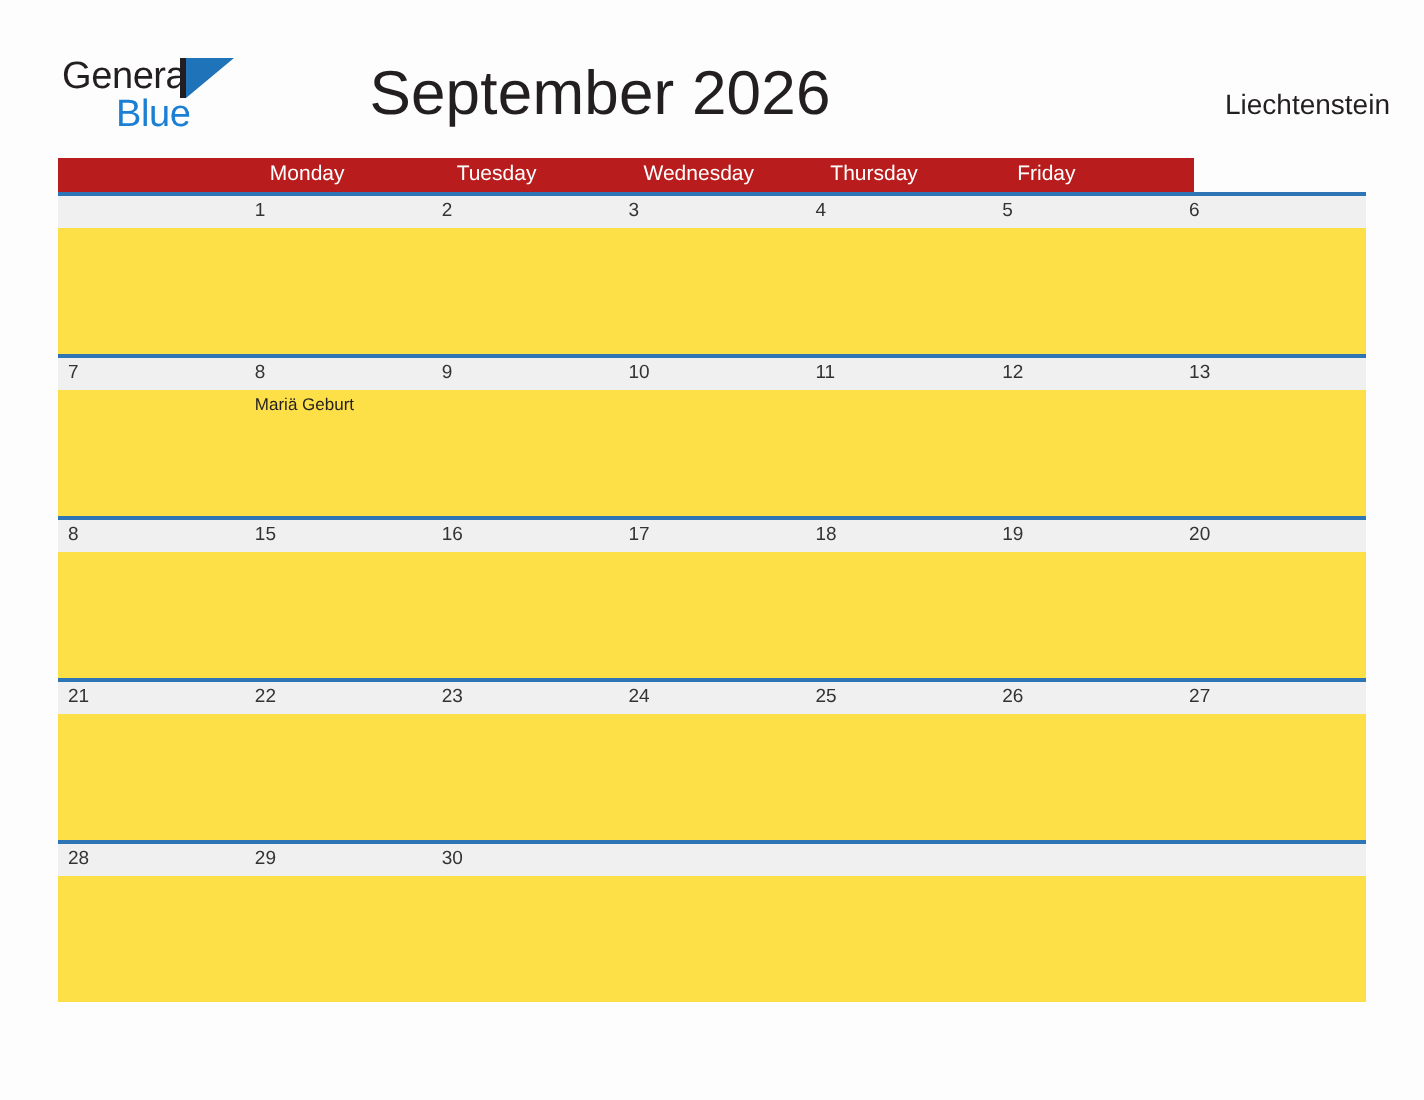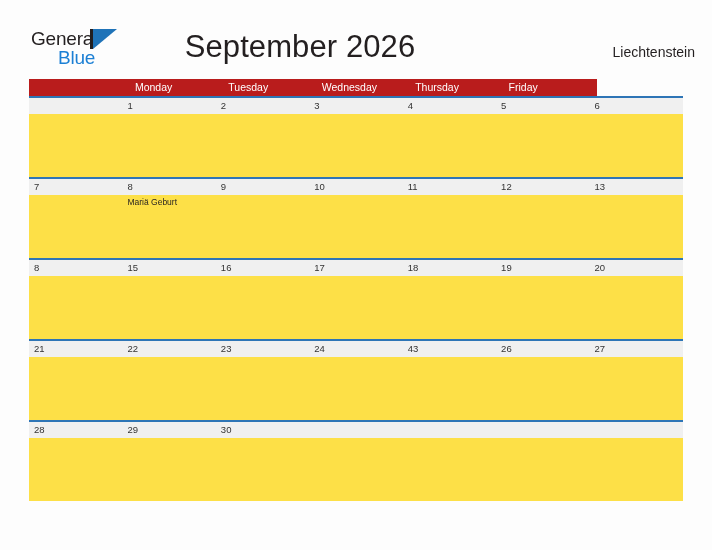--- a/index.html
+++ b/index.html
@@ -309,21 +309,21 @@
         </div>
     </div>
   </div>
 
   <div class="week">
     <div class="week-numbers">
       <div class="daynum-cell">21</div>
       <div class="daynum-cell">22</div>
       <div class="daynum-cell">23</div>
       <div class="daynum-cell">24</div>
-      <div class="daynum-cell">43</div>
+      <div class="daynum-cell">25</div>
       <div class="daynum-cell">26</div>
       <div class="daynum-cell">27</div>
     </div>
     <div class="week-body">
       <div class="event-cell">
           <div class="event-text"></div>
         </div>
       <div class="event-cell">
           <div class="event-text"></div>
         </div>

